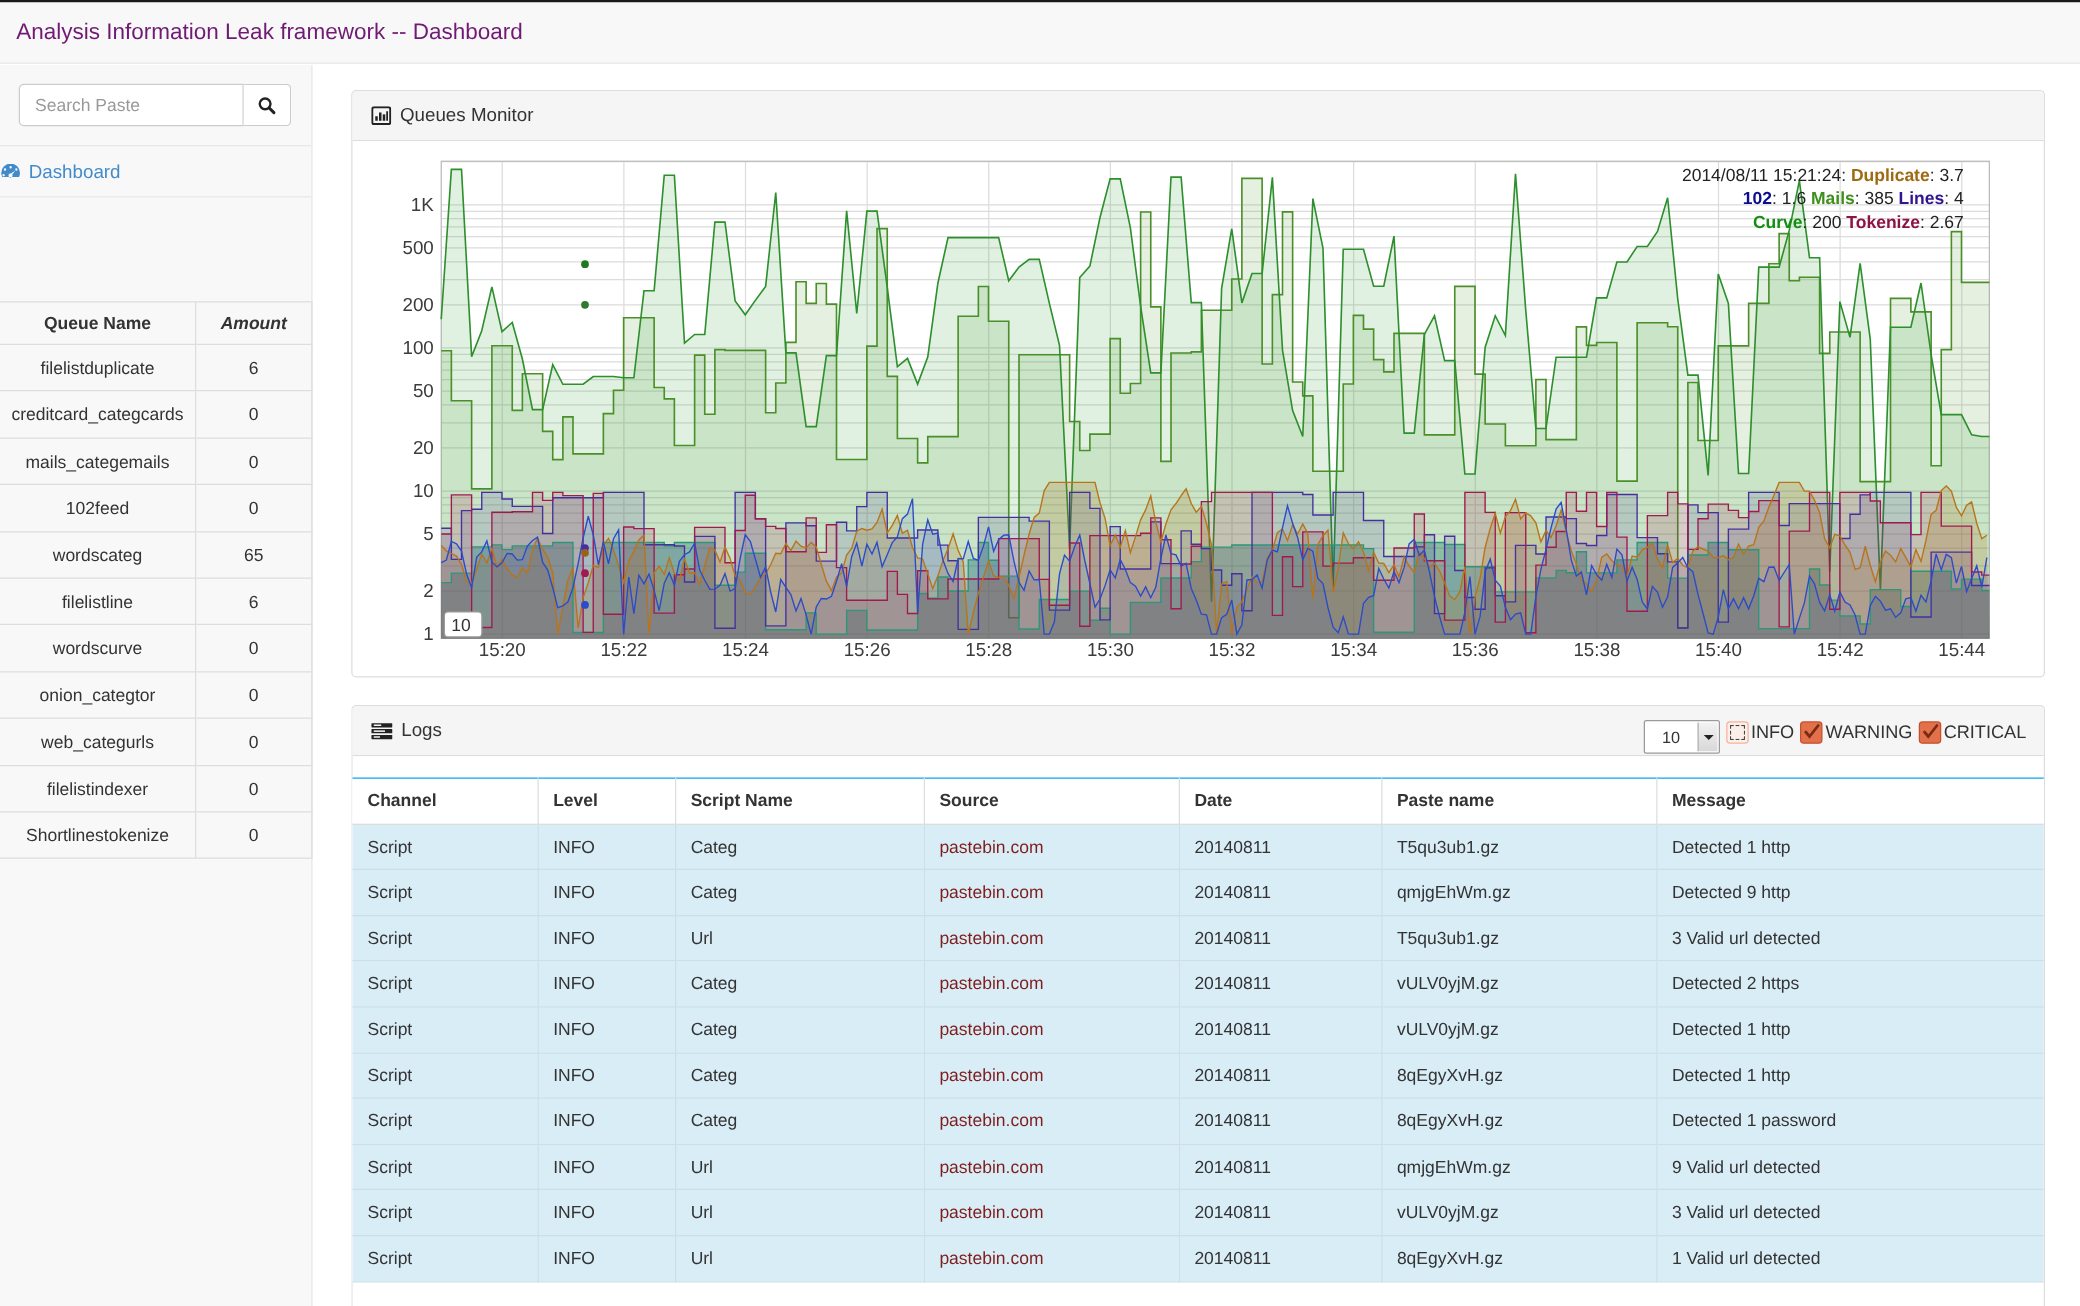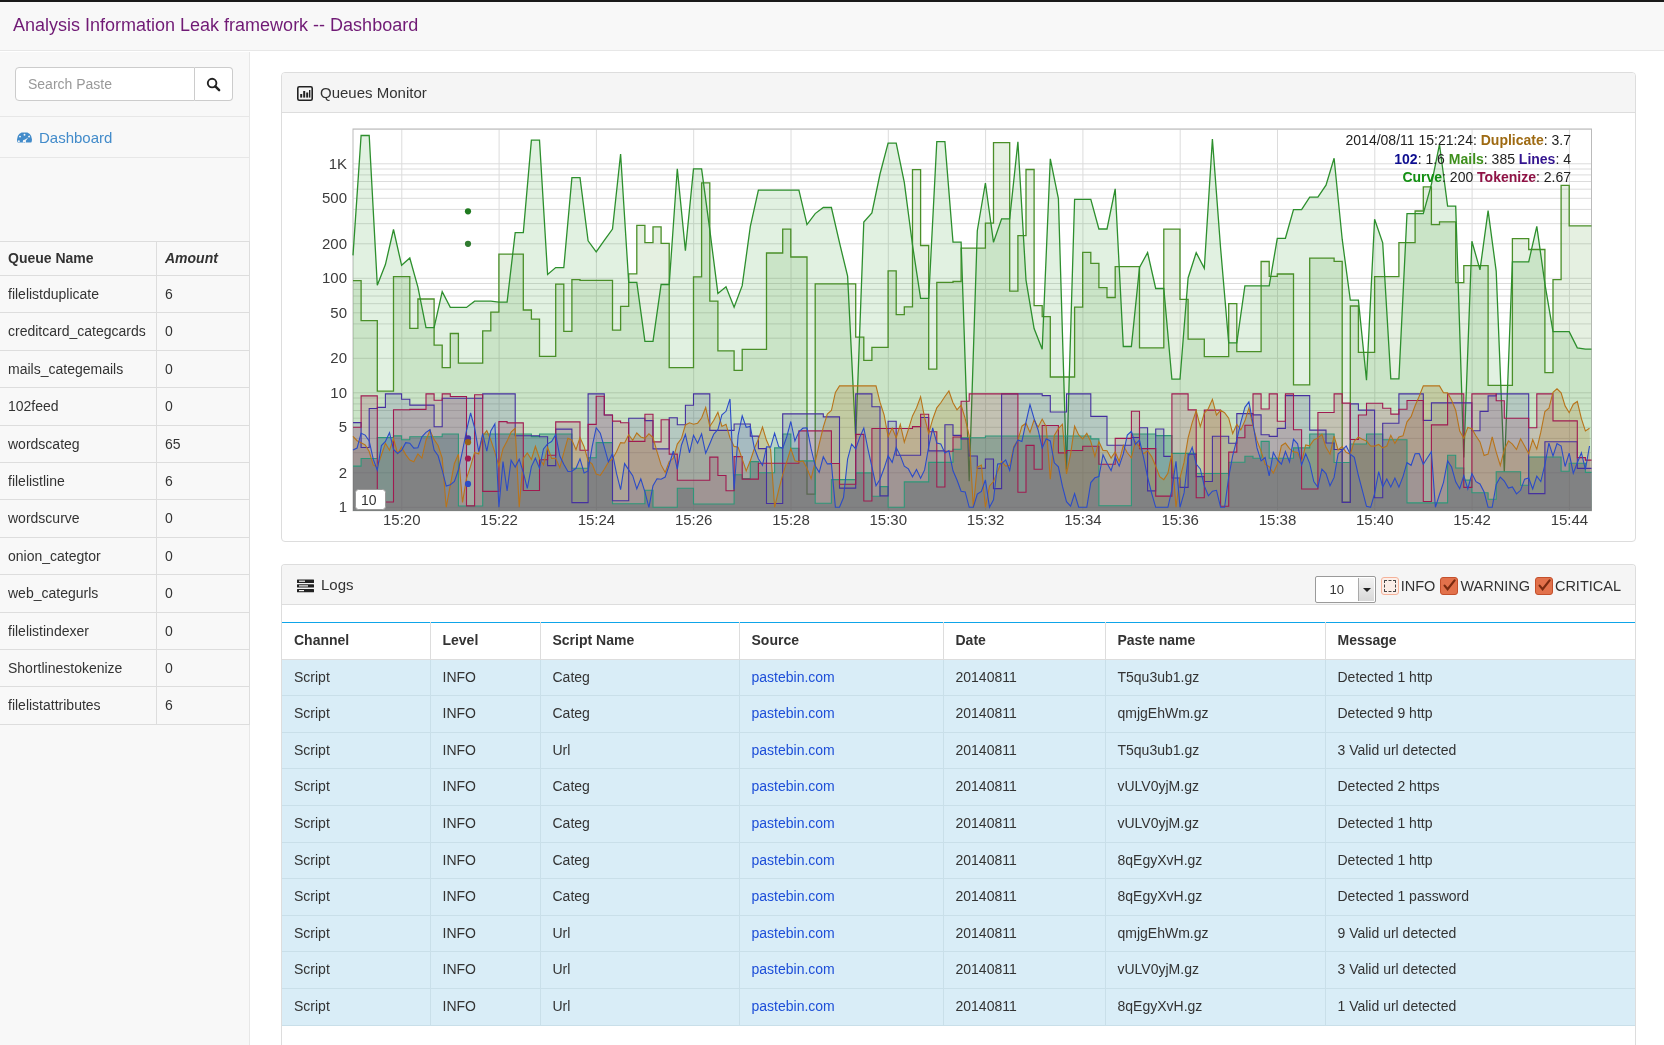--- a/index.html
+++ b/index.html
@@ -12,25 +12,25 @@
 .brand { position:absolute; left:13px; top:13px; font-size:18px; color:#701a75; }
 .sidebar { position:absolute; left:0; top:52px; width:250px; height:993px; background:#f8f8f8;
   border-right:1px solid #e7e7e7; }
 .sgroup { position:absolute; left:15px; top:15px; width:218px; height:34px; display:flex; }
 .sinput { width:180px; height:34px; background:#fff; border:1px solid #ccc; border-radius:4px 0 0 4px;
   padding:6px 12px; font-size:14px; color:#999; line-height:20px; }
 .sbtn { width:38px; height:34px; background:#fff; border:1px solid #ccc; border-left:none;
   border-radius:0 4px 4px 0; display:flex; align-items:center; justify-content:center; }
 .sdiv { position:absolute; left:0; top:64px; width:249px; border-top:1px solid #e7e7e7; }
 .snav { position:absolute; left:0; top:65px; width:249px; }
-.snav a { display:block; height:41px; line-height:41px; padding-left:16px; color:#428bca;
+.snav a { display:block; height:41px; line-height:41px; color:#428bca;
   font-size:15px; border-bottom:1px solid #e7e7e7; text-decoration:none; }
 .snav a svg { vertical-align:-2px; margin-right:6px; }
 .qtable { position:absolute; left:0; top:189px; width:250px; border-collapse:collapse; font-size:14px; }
-.qtable th, .qtable td { border:1px solid #ddd; border-left:none; text-align:left; font-weight:normal; }
+.qtable th, .qtable td { border:1px solid #ddd; border-left:none; text-align:center; font-weight:normal; }
 .qtable th { padding:7px 8px; font-weight:bold; line-height:19px; }
 .qtable td { padding:8px 8px; line-height:20.4px; }
 .qtable .c2 { width:93px;font-style:italic; }
 .main { position:absolute; left:251px; top:52px; width:1413px; height:993px; background:#fff; }
 .panel { position:absolute; background:#fff; border:1px solid #ddd; border-radius:4px; }
 .phead { height:40px; background:#f5f5f5; border-bottom:1px solid #ddd; border-radius:3px 3px 0 0;
   line-height:39px; padding-left:15px; font-size:15px; color:#333; }
 .phead svg { vertical-align:-3px; margin-right:7px; }
 #qpanel { left:281px; top:72px; width:1355px; height:470px; }
 #lpanel { left:281px; top:564px; width:1355px; height:500px; border-bottom:none; }
@@ -45,21 +45,21 @@
 .cb { width:18px; height:18px; border-radius:3px; margin:0 2px 0 5px; position:relative; }
 .cb.off { background:#fceee8; border:1px solid #f5b29a; }
 .cb.off:after { content:""; position:absolute; left:2px; top:2px; right:2px; bottom:2px; border:1px dashed #444; border-radius:1px;}
 .cb.on { background:#e2714b; border:1px solid #c4502c; }
 .ltable { position:absolute; left:0px; top:57px; width:1353px; border-collapse:collapse; font-size:14px; background:#fff; }
 .ltable th, .ltable td { border:1px solid #ddd; text-align:left; padding:8px 12px; line-height:19.6px; }
 .ltable th { font-weight:bold; background:#fff; border-top:1px solid #0ea5e9; }
 .ltable td { background:#d9edf7; border-color:#c9dfe9; }
 .ltable tr td:first-child, .ltable tr th:first-child { border-left:none; }
 .ltable tr td:last-child, .ltable tr th:last-child { border-right:none; }
-.ltable a { color:#1d4ed8; text-decoration:none; }
+.ltable a { color:#7f1d1d; text-decoration:none; }
 </style>
 </head>
 <body>
 <div class="topstrip"></div>
 <div class="navbar">
     <div class="brand">Analysis Information Leak framework -- Dashboard</div>
   </div>
 <div class="sidebar">
   <div class="sgroup">
     <div class="sinput">Search Paste</div>
@@ -118,24 +118,20 @@
           <td>web_categurls</td>
           <td>0</td>
         </tr>
     <tr>
           <td>filelistindexer</td>
           <td>0</td>
         </tr>
     <tr>
           <td>Shortlinestokenize</td>
           <td>0</td>
-        </tr>
-    <tr>
-          <td>filelistattributes</td>
-          <td>6</td>
         </tr>
   </tbody>
     </table>
 </div>
 <div class="main"></div>
 <div class="panel" id="qpanel">
   <div class="phead"><svg width="16" height="15" viewBox="0 0 16 15">
         <rect x="0.8" y="0.8" width="14.4" height="13.4" rx="1.5" fill="none" stroke="#222" stroke-width="1.6"></rect>
         <rect x="3.2" y="8" width="2" height="3.6" fill="#222"></rect>
         <rect x="6.2" y="5" width="2" height="6.6" fill="#222"></rect>

